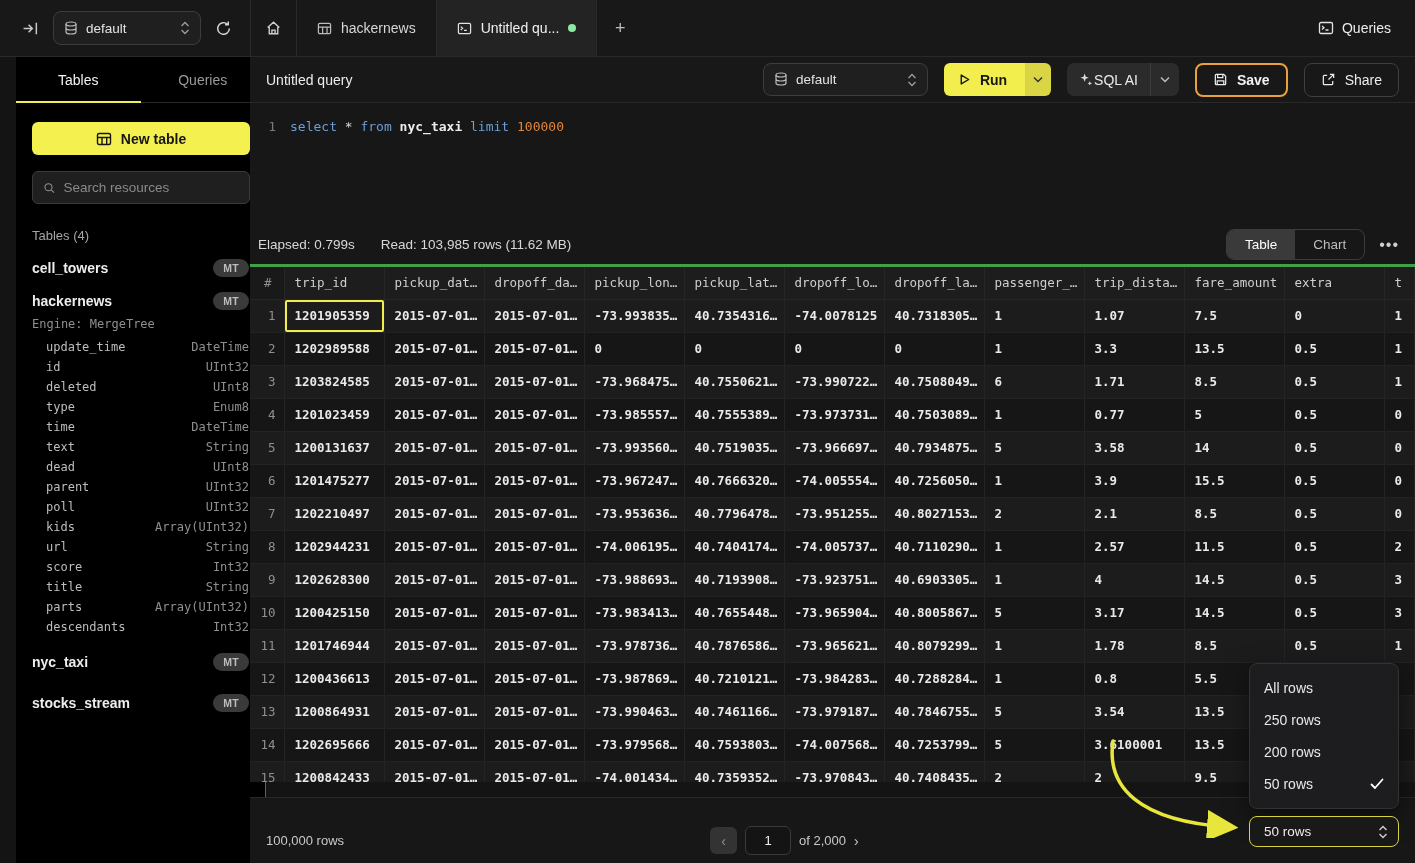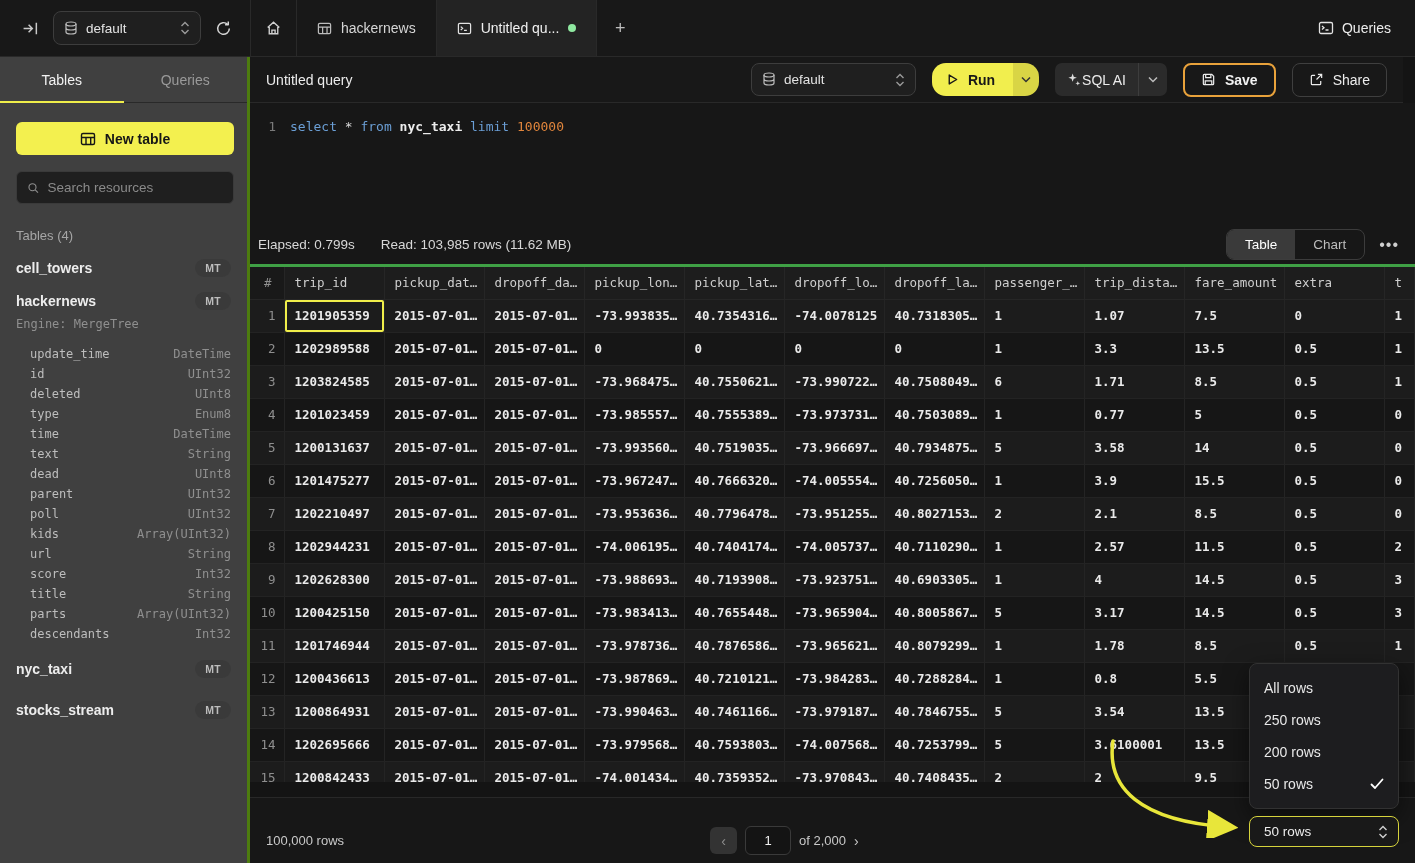--- a/index.html
+++ b/index.html
@@ -14,47 +14,47 @@
   .db-select .grow { flex:1; }
   .tabstrip { height:100%; display:flex; align-items:stretch; border-left:1px solid #292929; flex:1; }
   .home-tab { width:46px; display:flex; align-items:center; justify-content:center; border-right:1px solid #292929; }
   .tab { display:flex; align-items:center; gap:9px; padding:0 20px; font-size:14px; color:#d6d6d6; border-right:1px solid #292929; }
   .tab.active { background:#232323; color:#f0f0f0; }
   .green-dot { width:8px; height:8px; border-radius:50%; background:#8fe8a0; }
   .newtab { width:46px; display:flex; align-items:center; justify-content:center; color:#bdbdbd; font-size:18px; }
   .topbar-right { display:flex; align-items:center; gap:8px; padding-right:24px; font-size:14px; color:#ececec; }
 
   
-  .sidebar { position:absolute; top:57px; left:0; width:250px; bottom:0; background:#404040; border-right:3px solid #4d7c0f; }
+  .sidebar { position:absolute; top:57px; left:16px; width:250px; bottom:0; background:#000000; border-right:1px solid #4d7c0f; }
   .side-tabs { height:46px; display:flex; border-bottom:1px solid #292929; }
   .side-tab { flex:1; display:flex; align-items:center; justify-content:center; font-size:14px; color:#9a9a9a; position:relative; cursor:pointer; }
   .side-tab.active { color:#f2f2f2; }
   .side-tab.active::after { content:""; position:absolute; bottom:-1px; left:0; right:0; height:2px; background:#f0ee4a; }
   .newtable-btn { margin:19px 16px 0 16px; width:218px; height:33px; background:#f3f04f; border:none; border-radius:6px; color:#161616; font-size:14px; font-weight:600; display:flex; align-items:center; justify-content:center; gap:9px; cursor:pointer; font-family:"Liberation Sans",sans-serif; }
   .side-search { margin:16px 16px 0 16px; width:218px; height:33px; background:#1f1f1f; border:1px solid #3a3a3a; border-radius:6px; display:flex; align-items:center; gap:8px; padding:0 10px; }
   .side-search input { background:none; border:none; outline:none; color:#cfcfcf; font-size:13.5px; width:100%; font-family:"Liberation Sans",sans-serif; }
   .side-search input::placeholder { color:#8a8a8a; }
   .side-section { margin:24px 16px 0 16px; font-size:13px; color:#a6a6a6; }
   .tbl-item { display:flex; align-items:center; margin:0 16px; height:33px; cursor:pointer; }
   .tbl-item .nm { font-size:14px; font-weight:600; color:#ededed; flex:1; }
   .badge { background:#3a3a3a; color:#bdbdbd; font-size:10.5px; font-weight:700; border-radius:10px; padding:3px 10px; letter-spacing:.3px; }
-  .engine { margin:0 16px 13px 16px; font-size:12px; color:#8f8f8f; font-family:"DejaVu Sans Mono",monospace; }
+  .engine { margin:0 16px 6px 16px; font-size:12px; color:#8f8f8f; font-family:"DejaVu Sans Mono",monospace; }
   .schema { margin:6px 0 8px 0; }
   .schema-row { display:flex; padding:0 16px 0 30px; height:20px; align-items:center; font-family:"DejaVu Sans Mono",monospace; font-size:12px; }
   .schema-row .cn { color:#bdbdbd; flex:1; }
   .schema-row .ct { color:#8f8f8f; }
   .gap8 { height:8px; }
 
   
-  .qheader { position:absolute; top:57px; left:250px; right:12px; height:46px; border-bottom:1px solid #292929; background:#181818; display:flex; align-items:center; padding:0 16px; }
+  .qheader { position:absolute; top:57px; left:250px; right:0; height:46px; border-bottom:1px solid #292929; background:#181818; display:flex; align-items:center; padding:0 16px; }
   .qtitle { font-size:14px; color:#ececec; flex:1; }
   .qh-actions { display:flex; align-items:center; gap:16px; }
   .toolbar-select { height:33px; width:165px; background:#1f1f1f; border:1px solid #3d3d3d; border-radius:8px; display:flex; align-items:center; gap:8px; padding:0 10px; font-size:13.5px; color:#e3e3e3; cursor:pointer; }
   .toolbar-select .grow { flex:1; }
-  .run-btn { height:33px; display:flex; align-items:stretch; border-radius:14px; overflow:hidden; cursor:pointer; }
+  .run-btn { height:33px; display:flex; align-items:stretch; border-radius:6px; overflow:hidden; cursor:pointer; }
   .run-main { background:#f1ee4e; color:#181818; display:flex; align-items:center; gap:9px; padding:0 18px 0 14px; font-size:14px; font-weight:600; }
   .run-caret { background:#d9d545; width:26px; display:flex; align-items:center; justify-content:center; color:#333; }
   .sqlai-btn { height:33px; background:#2b2b2b; border-radius:7px; display:flex; align-items:center; cursor:pointer; }
   .sqlai-main { display:flex; align-items:center; padding:0 12px; font-size:14px; color:#ececec; }
   .sqlai-sep { width:1px; height:100%; background:#3d3d3d; }
   .sqlai-caret { width:28px; display:flex; align-items:center; justify-content:center; color:#bdbdbd; }
   .save-btn { height:34px; background:transparent; border:2px solid #e9a23b; border-radius:8px; color:#f2f2f2; display:flex; align-items:center; gap:9px; padding:0 16px; font-size:14px; font-weight:600; cursor:pointer; font-family:"Liberation Sans",sans-serif; }
   .share-btn { height:34px; background:transparent; border:1px solid #3f3f3f; border-radius:8px; color:#ececec; display:flex; align-items:center; gap:9px; padding:0 16px; font-size:14px; cursor:pointer; font-family:"Liberation Sans",sans-serif; }
 
   

